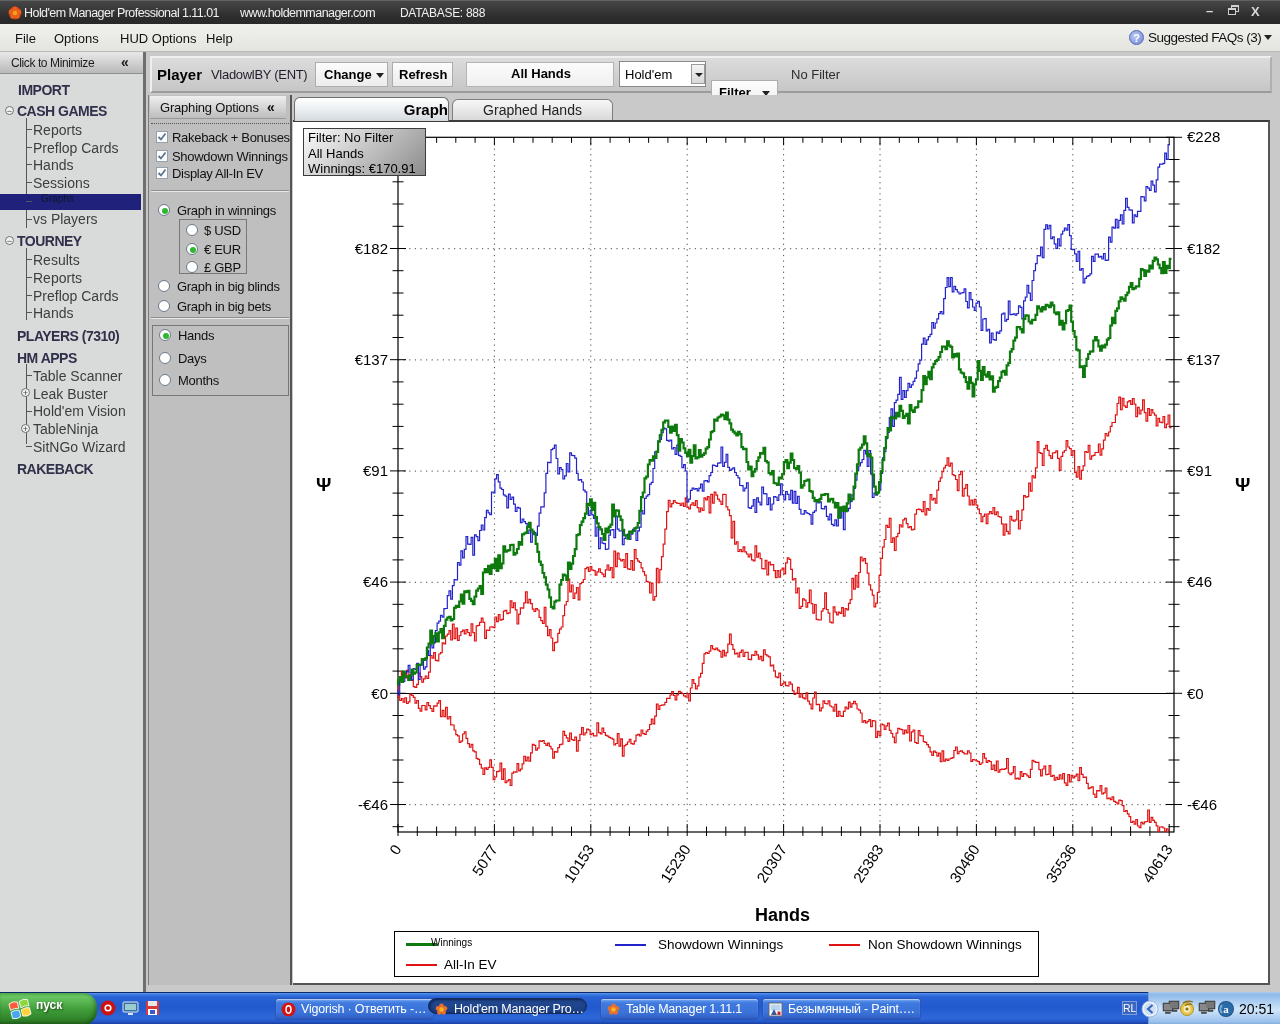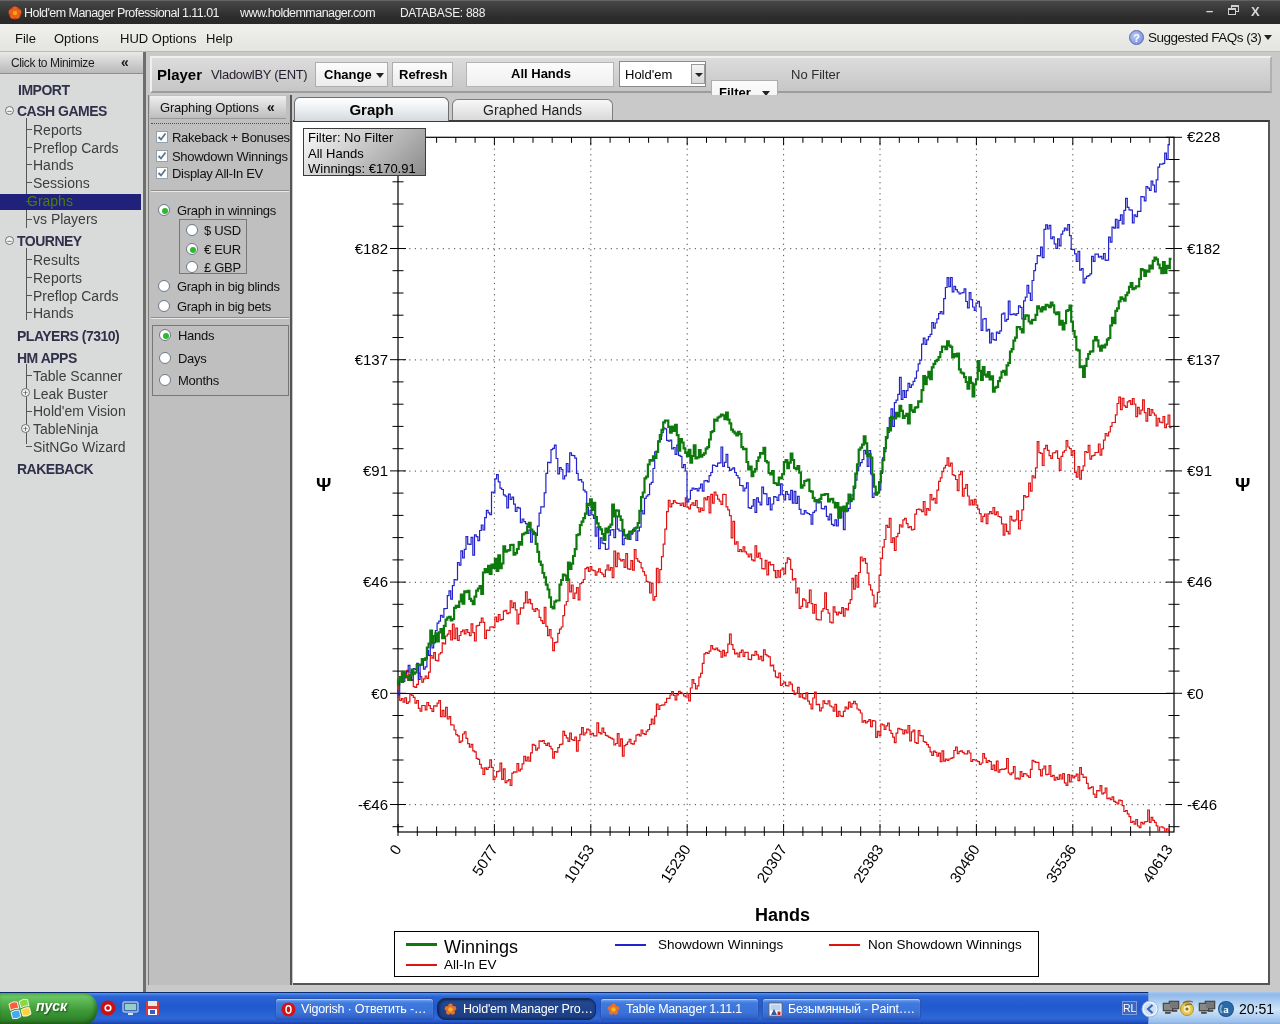--- a/index.html
+++ b/index.html
@@ -46,21 +46,21 @@
 <div class="abs" style="left:26px;top:77px;width:6px;height:1px;background:#555"></div>
 <div class="abs" style="left:33px;top:70px;font-size:14px;color:#3d3d3d">Reports</div>
 <div class="abs" style="left:26px;top:95px;width:6px;height:1px;background:#555"></div>
 <div class="abs" style="left:33px;top:88px;font-size:14px;color:#3d3d3d">Preflop Cards</div>
 <div class="abs" style="left:26px;top:112px;width:6px;height:1px;background:#555"></div>
 <div class="abs" style="left:33px;top:105px;font-size:14px;color:#3d3d3d">Hands</div>
 <div class="abs" style="left:26px;top:130px;width:6px;height:1px;background:#555"></div>
 <div class="abs" style="left:33px;top:123px;font-size:14px;color:#3d3d3d">Sessions</div>
 <div class="abs" style="left:0;top:142px;width:141px;height:16px;background:#20217b"></div>
 <div class="abs" style="left:26px;top:149px;width:6px;height:1px;background:#555"></div>
-<div class="abs" style="left:27px;top:141px;font-size:14px;color:#4d7c0f">Graphs</div>
+<div class="abs" style="left:41px;top:141px;font-size:10px;color:#0f172a">Graphs</div>
 <div class="abs" style="left:26px;top:167px;width:6px;height:1px;background:#555"></div>
 <div class="abs" style="left:33px;top:159px;font-size:14px;color:#3d3d3d">vs Players</div>
 <div class="abs" style="left:5px;top:184px;width:9px;height:9px;border:1px solid #707070;border-radius:50%;background:#f2f2f2;color:#444;font-size:9px;line-height:8px;text-align:center">−</div>
 <div class="abs" style="left:17px;top:181px;font-size:14px;font-weight:bold;letter-spacing:-0.5px;color:#30304a">TOURNEY</div>
 <div class="abs" style="left:26px;top:196px;width:1px;height:72px;background:#555"></div>
 <div class="abs" style="left:26px;top:207px;width:6px;height:1px;background:#555"></div>
 <div class="abs" style="left:33px;top:200px;font-size:14px;color:#3d3d3d">Results</div>
 <div class="abs" style="left:26px;top:225px;width:6px;height:1px;background:#555"></div>
 <div class="abs" style="left:33px;top:218px;font-size:14px;color:#3d3d3d">Reports</div>
 <div class="abs" style="left:26px;top:243px;width:6px;height:1px;background:#555"></div>
@@ -157,21 +157,21 @@
     </div>
     <div class="abs" style="left:29px;top:233px;font-size:13px;letter-spacing:-0.3px;color:#111">Hands</div>
 <div class="abs" style="left:10px;top:257px;width:12px;height:12px;border-radius:50%;background:#fff;border:1px solid #6a7a8a"></div>
     <div class="abs" style="left:29px;top:256px;font-size:13px;letter-spacing:-0.3px;color:#111">Days</div>
 <div class="abs" style="left:10px;top:279px;width:12px;height:12px;border-radius:50%;background:#fff;border:1px solid #6a7a8a"></div>
     <div class="abs" style="left:29px;top:278px;font-size:13px;letter-spacing:-0.3px;color:#111">Months</div>
 </div>
 <div class="abs" style="left:293px;top:95px;width:979px;height:890px;background:#c9c9c9"></div>
 <div class="abs" style="left:293px;top:120px;width:977px;height:865px;background:#fff;border-top:2px solid #3c3c3c;border-right:2px solid #555;border-bottom:2px solid #555"></div>
 <div class="abs" style="left:294px;top:97px;width:155px;height:24px;background:linear-gradient(#ffffff,#e9edf0 55%,#d4d9dd);border:1px solid #6e6e6e;border-bottom:none;border-radius:6px 6px 0 0">
-    <div class="abs" style="left:0;top:3px;width:153px;text-align:center;font-size:15px;font-weight:bold;color:#000">Graph</div>
+    <div class="abs" style="left:0;top:3px;width:153px;text-align:right;font-size:15px;font-weight:bold;color:#000">Graph</div>
   </div>
 <div class="abs" style="left:452px;top:99px;width:161px;height:21px;background:linear-gradient(#f7f7f7,#d9d9d9);border:1px solid #7e7e7e;border-bottom:none;border-radius:6px 6px 0 0">
     <div class="abs" style="left:0;top:2px;width:159px;text-align:center;font-size:14px;color:#222">Graphed&nbsp;Hands</div>
   </div>
 <svg style="position:absolute;left:0;top:0" width="1280" height="1024" viewBox="0 0 1280 1024">
 <g stroke="#4a4a4a" stroke-width="1" stroke-dasharray="1.2,4.4" fill="none">
 <line x1="398.0" y1="248.7" x2="1174.0" y2="248.7"></line>
 <line x1="398.0" y1="359.9" x2="1174.0" y2="359.9"></line>
 <line x1="398.0" y1="471.1" x2="1174.0" y2="471.1"></line>
 <line x1="398.0" y1="582.3" x2="1174.0" y2="582.3"></line>
@@ -363,39 +363,39 @@
 <text x="1076.8" y="849" text-anchor="end" transform="rotate(-57 1076.8 849)">35536</text>
 <text x="1173.2" y="849" text-anchor="end" transform="rotate(-57 1173.2 849)">40613</text>
 <text x="316" y="491" font-size="19" font-weight="bold">Ψ</text>
 <text x="1235" y="491" font-size="19" font-weight="bold">Ψ</text>
 <text x="755" y="921" font-size="18" font-weight="bold">Hands</text>
 </g>
 </svg>
 <div class="abs" style="left:303px;top:128px;width:123px;height:48px;background:linear-gradient(135deg,#fbfbfb,#8c8c8c);border:1px solid #3c3c3c;font-size:13px;color:#000;line-height:15.5px;padding:1px 4px">Filter: No Filter<br>All Hands<br>Winnings: €170.91</div>
 <div class="abs" style="left:394px;top:931px;width:645px;height:46px;background:#fff;border:1px solid #000">
     <div class="abs" style="left:11px;top:11px;width:31px;height:3px;background:#0e7a0e"></div>
-    <div class="abs" style="left:49px;top:5px;font-size:18px">Winnings</div>
+    <div class="abs" style="left:36px;top:5px;font-size:10px">Winnings</div>
     <div class="abs" style="left:220px;top:12px;width:31px;height:2px;background:#2323cb"></div>
     <div class="abs" style="left:263px;top:5px;font-size:13.5px">Showdown Winnings</div>
     <div class="abs" style="left:434px;top:12px;width:31px;height:2px;background:#e01313"></div>
     <div class="abs" style="left:473px;top:5px;font-size:13.5px">Non Showdown Winnings</div>
     <div class="abs" style="left:11px;top:32px;width:31px;height:2px;background:#e01313"></div>
     <div class="abs" style="left:49px;top:25px;font-size:13.5px">All-In EV</div>
   </div>
 <div class="abs" style="left:0;top:992px;width:1280px;height:32px;background:linear-gradient(#5f96e8 0%,#3c7de2 5%,#2a63d5 12%,#2159ce 45%,#2e68d8 82%,#2457c9 92%,#1a3f9d 100%);border-top:1px solid #0c2a6e">
 <div class="abs" style="left:0;top:0;width:97px;height:32px;border-radius:0 14px 14px 0;background:linear-gradient(#55b14e 0%,#69c562 12%,#3d9a37 55%,#2f8029 88%,#26691f 100%);box-shadow:inset -2px -2px 4px rgba(0,40,0,.4)">
       <svg class="abs" style="left:8px;top:4px" width="24" height="24" viewBox="0 0 24 24">
         <g transform="rotate(-14 12 12)">
           <path d="M2.5 4.5 Q7 2.5 11 4.5 L11 11 Q7 9.5 2.5 11 Z" fill="#ff5a3c" stroke="#fff" stroke-width="0.8"></path>
           <path d="M13 4.5 Q17.5 2.5 21.5 4.5 L21.5 11 Q17.5 9.5 13 11 Z" fill="#8ed53f" stroke="#fff" stroke-width="0.8"></path>
           <path d="M2.5 13 Q7 11.5 11 13 L11 19.5 Q7 21.5 2.5 19.5 Z" fill="#47a8f0" stroke="#fff" stroke-width="0.8"></path>
           <path d="M13 13 Q17.5 11.5 21.5 13 L21.5 19.5 Q17.5 21.5 13 19.5 Z" fill="#ffd23c" stroke="#fff" stroke-width="0.8"></path>
         </g>
       </svg>
-      <div class="abs" style="left:36px;top:5px;font-size:14px;font-weight:bold;font-style:italic;color:#fff;text-shadow:1px 1px 2px #1c4a18">пуск</div>
+      <div class="abs" style="left:36px;top:5px;font-size:12px;font-weight:bold;color:#fff;text-shadow:1px 1px 2px #1c4a18">пуск</div>
     </div>
 </div>
 <svg class="abs" style="left:100px;top:1000px" width="64" height="17" viewBox="0 0 64 17">
     <circle cx="8" cy="8" r="7.5" fill="#cc1111"></circle>
     <circle cx="8" cy="8" r="3.6" fill="#fff"></circle>
     <circle cx="8" cy="8" r="2" fill="#cc1111"></circle>
     <rect x="23" y="2" width="15" height="10" rx="1" fill="#3a6ea5" stroke="#dbe6f4" stroke-width="1"></rect>
     <rect x="25" y="4" width="11" height="6" fill="#9cc"></rect>
     <rect x="28" y="13" width="5" height="2" fill="#dbe6f4"></rect>
     <rect x="46" y="1" width="13" height="14" rx="1" fill="#d43c3c"></rect>
@@ -404,21 +404,21 @@
     <rect x="50" y="10" width="5" height="4" fill="#3a5ac8"></rect>
   </svg>
 <div class="abs" style="left:275px;top:998px;width:159px;height:22px;border-radius:3px;background:linear-gradient(#7fb0f2 0%,#568ee8 10%,#3f79de 22%,#3a72d8 70%,#3466cd 88%,#2d59bd 100%);border:1px solid #2a55b4;box-shadow:inset 0 1px 1px rgba(255,255,255,.45)">
     <svg class="abs" style="left:5px;top:3px" width="15" height="15" viewBox="0 0 15 15">
       <circle cx="7.5" cy="7.5" r="7" fill="#d11414"></circle>
       <ellipse cx="7.5" cy="7.5" rx="3.2" ry="4.4" fill="#fff"></ellipse>
       <ellipse cx="7.5" cy="7.5" rx="1.7" ry="3" fill="#d11414"></ellipse>
     </svg>
     <div class="abs" style="left:25px;top:3px;font-size:12.5px;letter-spacing:-0.2px;color:#fff;white-space:nowrap;overflow:hidden;width:130px">Vigorish · Ответить -…</div>
   </div>
-<div class="abs" style="left:437px;top:998px;width:159px;height:22px;border-radius:8px;background:linear-gradient(#1c3f85,#234a93 8%,#1c3e83 90%,#16326b);border:1px solid #122a5c;box-shadow:inset 1px 1px 3px rgba(0,0,20,.55)">
+<div class="abs" style="left:428px;top:998px;width:159px;height:16px;border-radius:8px;background:linear-gradient(#1c3f85,#234a93 8%,#1c3e83 90%,#16326b);border:1px solid #122a5c;box-shadow:inset 1px 1px 3px rgba(0,0,20,.55)">
     <svg class="abs" style="left:5px;top:3px" width="15" height="15" viewBox="0 0 16 16">
       <circle cx="8" cy="4.2" r="2.6" fill="#e8702c"></circle>
       <circle cx="11.6" cy="6.8" r="2.6" fill="#e8702c"></circle>
       <circle cx="10.2" cy="11" r="2.6" fill="#e8702c"></circle>
       <circle cx="5.8" cy="11" r="2.6" fill="#e8702c"></circle>
       <circle cx="4.4" cy="6.8" r="2.6" fill="#e8702c"></circle>
       <circle cx="8" cy="8" r="2.4" fill="#f4b81a"></circle>
     </svg>
     <div class="abs" style="left:25px;top:3px;font-size:12.5px;letter-spacing:-0.2px;color:#fff;white-space:nowrap;overflow:hidden;width:130px">Hold'em Manager Pro…</div>
   </div>

